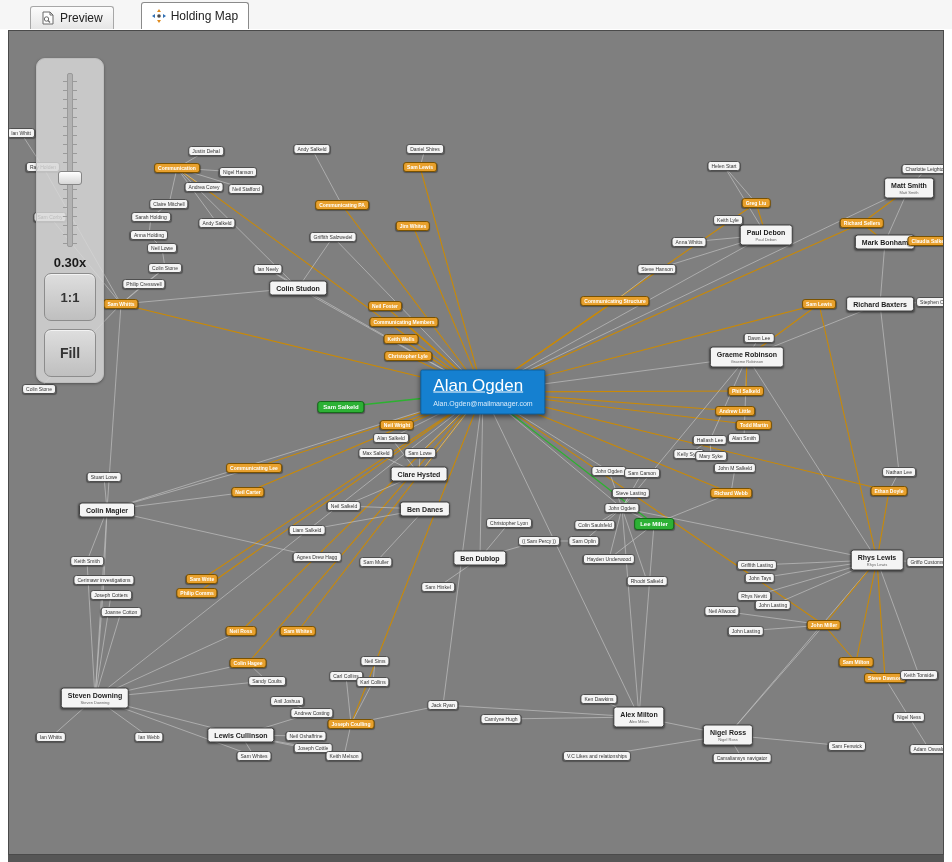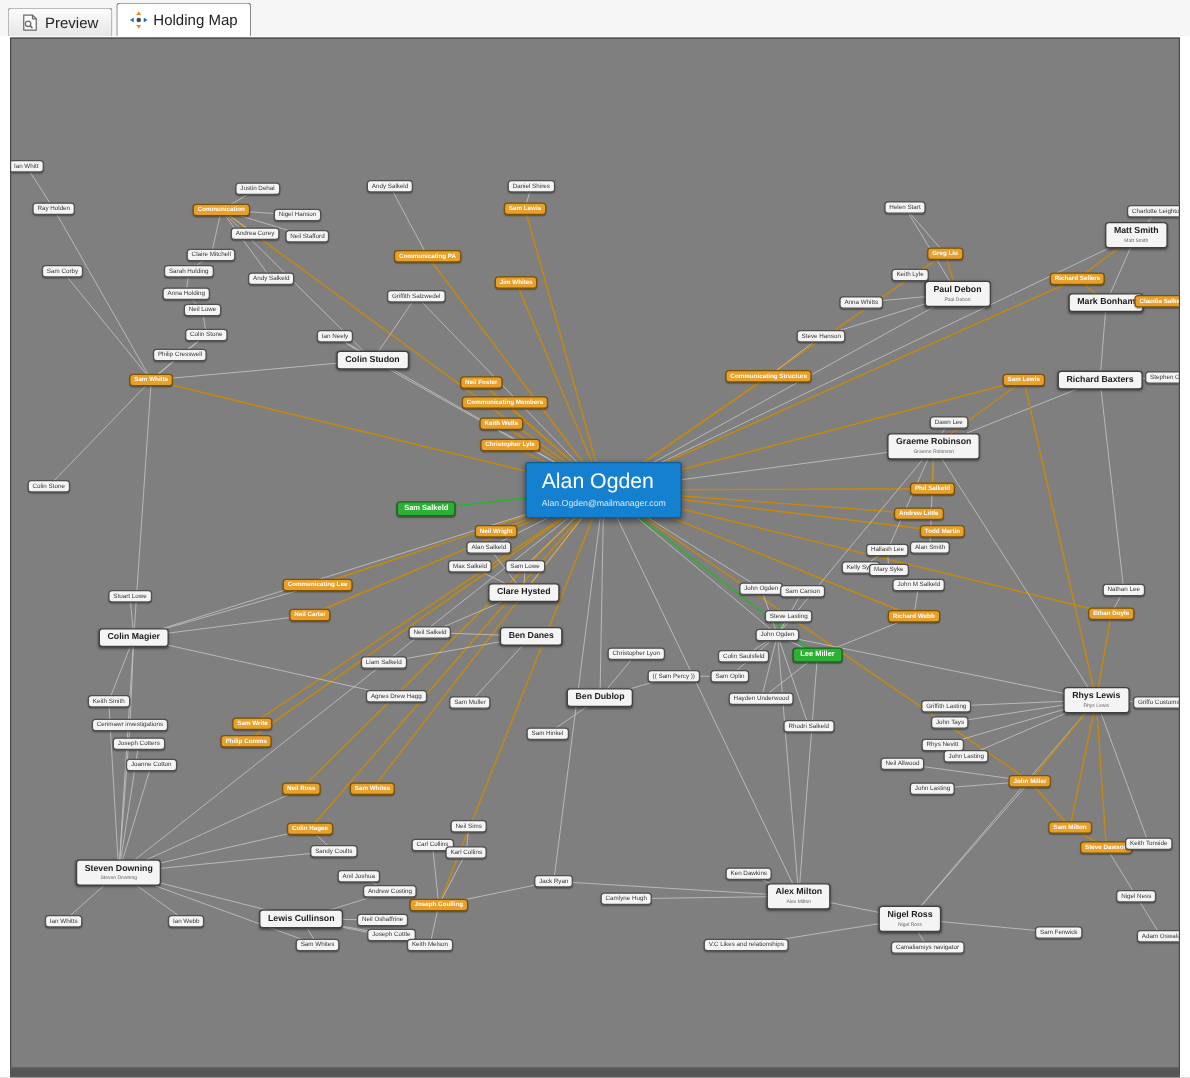--- a/index.html
+++ b/index.html
@@ -2,21 +2,21 @@
 <html><head>
 <meta charset="utf-8">
 <style>
   html,body{margin:0;padding:0;width:952px;height:862px;background:#ffffff;
     font-family:"Liberation Sans",sans-serif;overflow:hidden;}
   
   .tabbar{position:absolute;left:0;top:0;width:952px;height:29px;background:#f6f6f6;
     display:flex;align-items:flex-end;padding-left:6px;box-sizing:border-box;}
   .tab{display:flex;align-items:center;gap:5px;padding:0 10px;font-size:12px;color:#222;
     border:1px solid #a7a7a7;border-bottom:none;border-radius:3px 3px 0 0;
-    background:linear-gradient(#fcfcfc,#e6e6e6);margin-right:3px;height:22px;cursor:default;}
+    background:linear-gradient(#fcfcfc,#e6e6e6);margin-right:3px;height:22px;cursor:default;margin-left:24px;}
   .tab.active{background:#ffffff;height:26px;border-color:#8a8a8a;font-weight:normal;}
   .ticon{display:inline-flex;width:14px;height:14px;}
   
   .canvas{position:absolute;left:8px;top:30px;width:936px;height:825px;background:#7f7f7f;
     border:1px solid #4a4a4a;box-sizing:border-box;overflow:hidden;}
   .bottom-strip{position:absolute;left:8px;top:855px;width:936px;height:7px;background:#565656;}
   #edge-layer{position:absolute;left:0;top:0;width:936px;height:825px;z-index:1;}
   #node-layer{position:absolute;left:0;top:0;width:936px;height:825px;z-index:2;}
   
   .node{position:absolute;transform:translate(-50%,-50%);white-space:nowrap;text-align:center;
@@ -26,21 +26,21 @@
   .node.orange{background:#e8a02c;border:1px solid #7a5200;border-radius:3px;padding:1px 3px;
     font-size:5px;color:#fff;font-weight:bold;box-shadow:0 1px 1px rgba(0,0,0,.35);}
   .node.green{background:#2db135;border:1px solid #156b1a;border-radius:3px;padding:2px 5px;
     font-size:6px;color:#fff;font-weight:bold;box-shadow:0 1px 1px rgba(0,0,0,.35);}
   .node.major{background:#f4f4f4;border:1px solid #3f3f3f;border-radius:3px;padding:3px 6px;
     font-size:7px;color:#1c1c1c;font-weight:bold;box-shadow:0 1px 2px rgba(0,0,0,.45);}
   .node.major .nsub{font-size:4px;font-weight:normal;color:#666;margin-top:1px;}
   .node.central{background:#1580d0;border:1px solid #0f5e9a;border-radius:2px;
     padding:5px 12px 7px;color:#fff;z-index:3;text-align:left;
     box-shadow:0 2px 5px rgba(0,0,0,.5);}
-  .node.central .nlabel{font-size:17px;}
+  .node.central .nlabel{font-size:17px;text-decoration:underline;}
   .node.central .nsub{font-size:7px;color:#d9ebfb;margin-top:4px;}
   
   .zoom-panel{position:absolute;left:27px;top:27px;width:66px;height:323px;z-index:10;
     background:rgba(216,216,216,0.82);border:1px solid #bdbdbd;border-radius:9px;
     box-shadow:0 1px 3px rgba(0,0,0,.35);}
   .slider-ticks{position:absolute;left:50%;top:14px;height:172px;width:14px;
     transform:translateX(-50%);
     background:repeating-linear-gradient(to bottom,transparent 0 8px,#9a9a9a 8px 9px);}
   .slider-track{position:absolute;left:50%;top:14px;height:172px;width:4px;
     transform:translateX(-50%);background:#b2b2b2;border-radius:2px;border:1px solid #9a9a9a;}
@@ -666,14 +666,22 @@
         <div class="nlabel">Ian Webb</div>
       </div>
       <div class="node small" style="left: 838px; top: 715px;">
         <div class="nlabel">Sam Fenwick</div>
       </div>
       <div class="node small" style="left: 918px; top: 531px;">
         <div class="nlabel">Griffo Customs</div>
       </div>
     </div>
 
+  <div class="zoom-panel">
+    <div class="slider-ticks"></div>
+    <div class="slider-track"></div>
+    <div class="slider-thumb"></div>
+    <div class="zoom-level">0.30x</div>
+    <div class="btn-sq" id="btn-one">1:1</div>
+    <div class="btn-sq" id="btn-fill">Fill</div>
+  </div>
 </div>
 <div class="bottom-strip"></div>
 
 </body></html>

